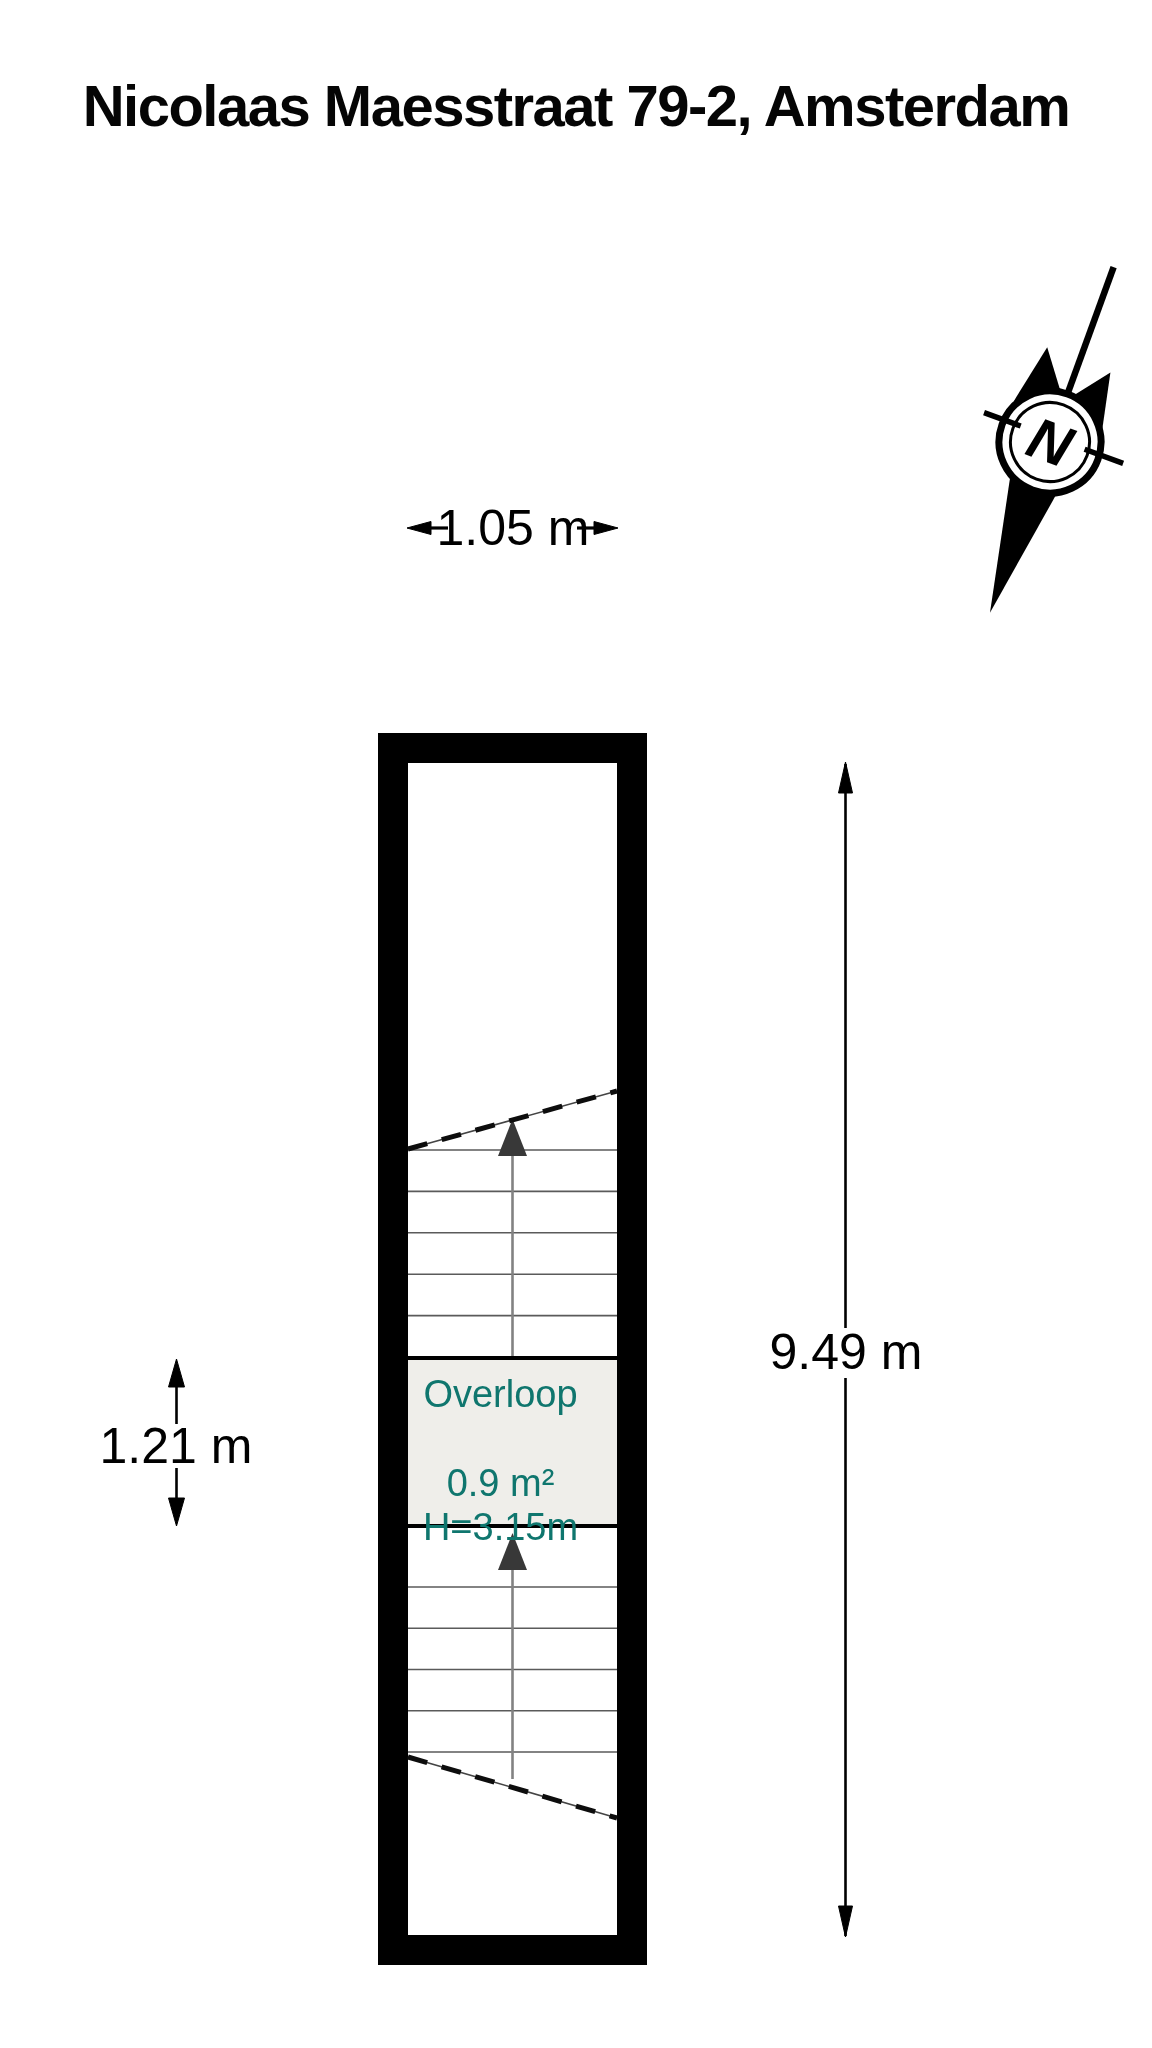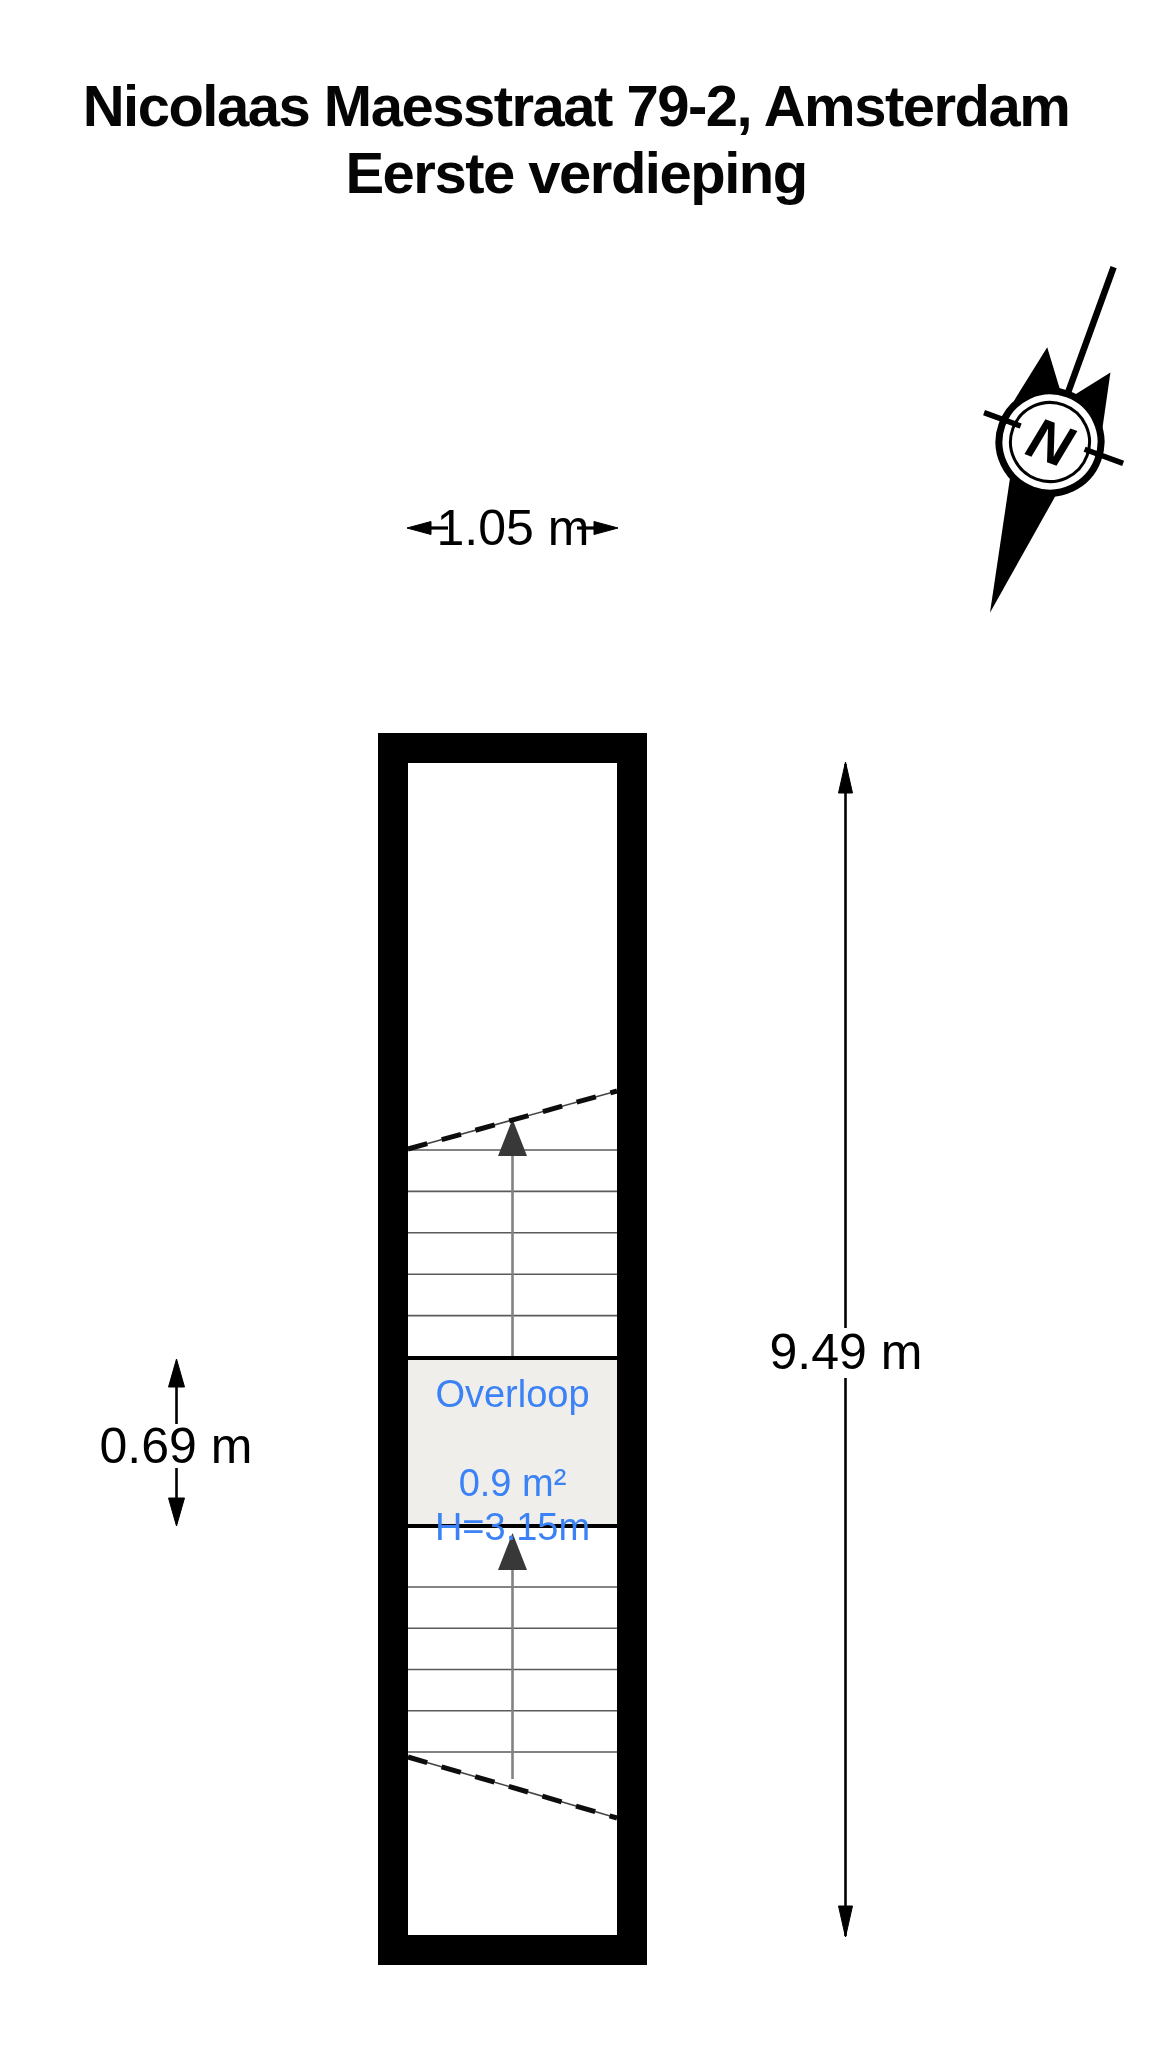--- a/index.html
+++ b/index.html
@@ -13,34 +13,33 @@
     font-weight:bold;font-size:58px;line-height:67px;letter-spacing:-1.5px;color:#050505;
   }
   .dim-label{
     position:absolute;font-size:50px;line-height:46px;text-align:center;color:#000;
     white-space:nowrap;
   }
   .dim-width{left:398px;top:505px;width:230px;}
   .dim-height{left:746px;top:1329px;width:200px;}
   .dim-landing{left:76px;top:1423px;width:200px;}
   .room-block{
-    position:absolute;left:408px;top:1372px;width:209px;text-align:center;color:#3b82f6;
+    position:absolute;left:396px;top:1372px;width:209px;text-align:center;color:#0f766e;
   }
   .room-name{font-size:38px;line-height:45px;}
   .room-area{font-size:38px;line-height:45px;margin-top:44px;}
   .room-height{font-size:38px;line-height:42px;text-align:center;}
 </style>
 </head>
 <body>
 
 <div class="canvas">
 
   <div class="title-block">
     <div>Nicolaas Maesstraat 79-2, Amsterdam</div>
-    <div>Eerste verdieping</div>
   </div>
 
   <svg class="plan-svg" viewBox="0 0 1152 2048">
 
     <g>
       <rect x="378" y="733" width="269" height="1232" fill="#000000"></rect>
       <rect x="408" y="763" width="209" height="1172" fill="#ffffff"></rect>
     </g>
 
     <rect x="406" y="1358" width="213" height="168" stroke="#000000" stroke-width="4" fill="#efeeea"></rect>
@@ -98,21 +97,21 @@
       <circle cx="0" cy="0" r="51" fill="#ffffff" stroke="#000" stroke-width="7"></circle>
       <circle cx="0" cy="0" r="39.5" fill="none" stroke="#000" stroke-width="3"></circle>
       <line x1="-72" y1="-5" x2="-33" y2="-5" stroke="#000" stroke-width="5.5"></line>
       <line x1="35" y1="-5" x2="76" y2="-5" stroke="#000" stroke-width="5.5"></line>
       <text x="0" y="20" text-anchor="middle" font-size="58" font-weight="bold" font-style="italic" font-family="Liberation Sans, DejaVu Sans, sans-serif" fill="#000">N</text>
     </g>
   </svg>
 
   <div class="dim-label dim-width">1.05 m</div>
   <div class="dim-label dim-height">9.49 m</div>
-  <div class="dim-label dim-landing">0.69 m</div>
+  <div class="dim-label dim-landing">1.21 m</div>
 
   <div class="room-block">
     <div class="room-name">Overloop</div>
     <div class="room-area">0.9 m²</div>
     <div class="room-height">H=3.15m</div>
   </div>
 
 </div>
 
 </body></html>

